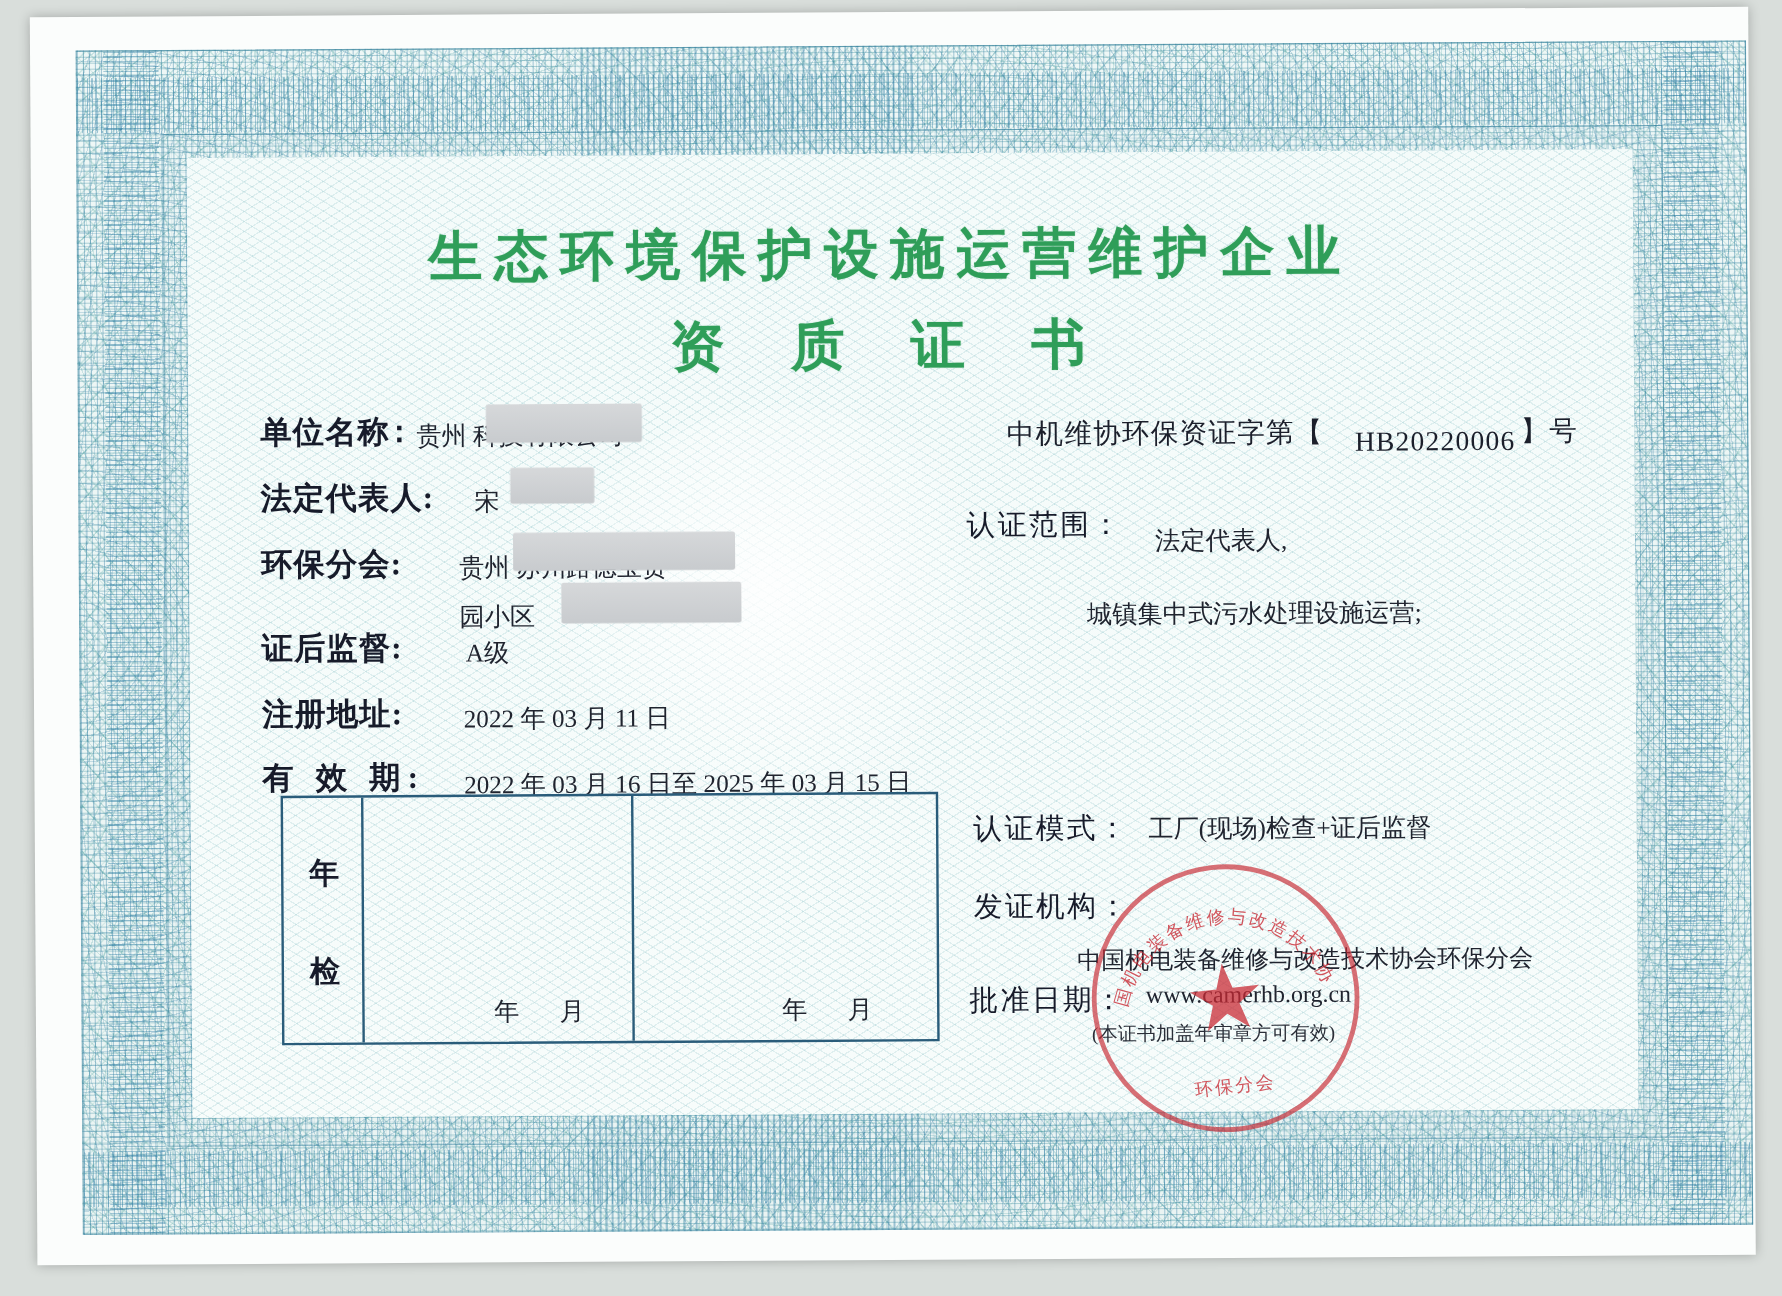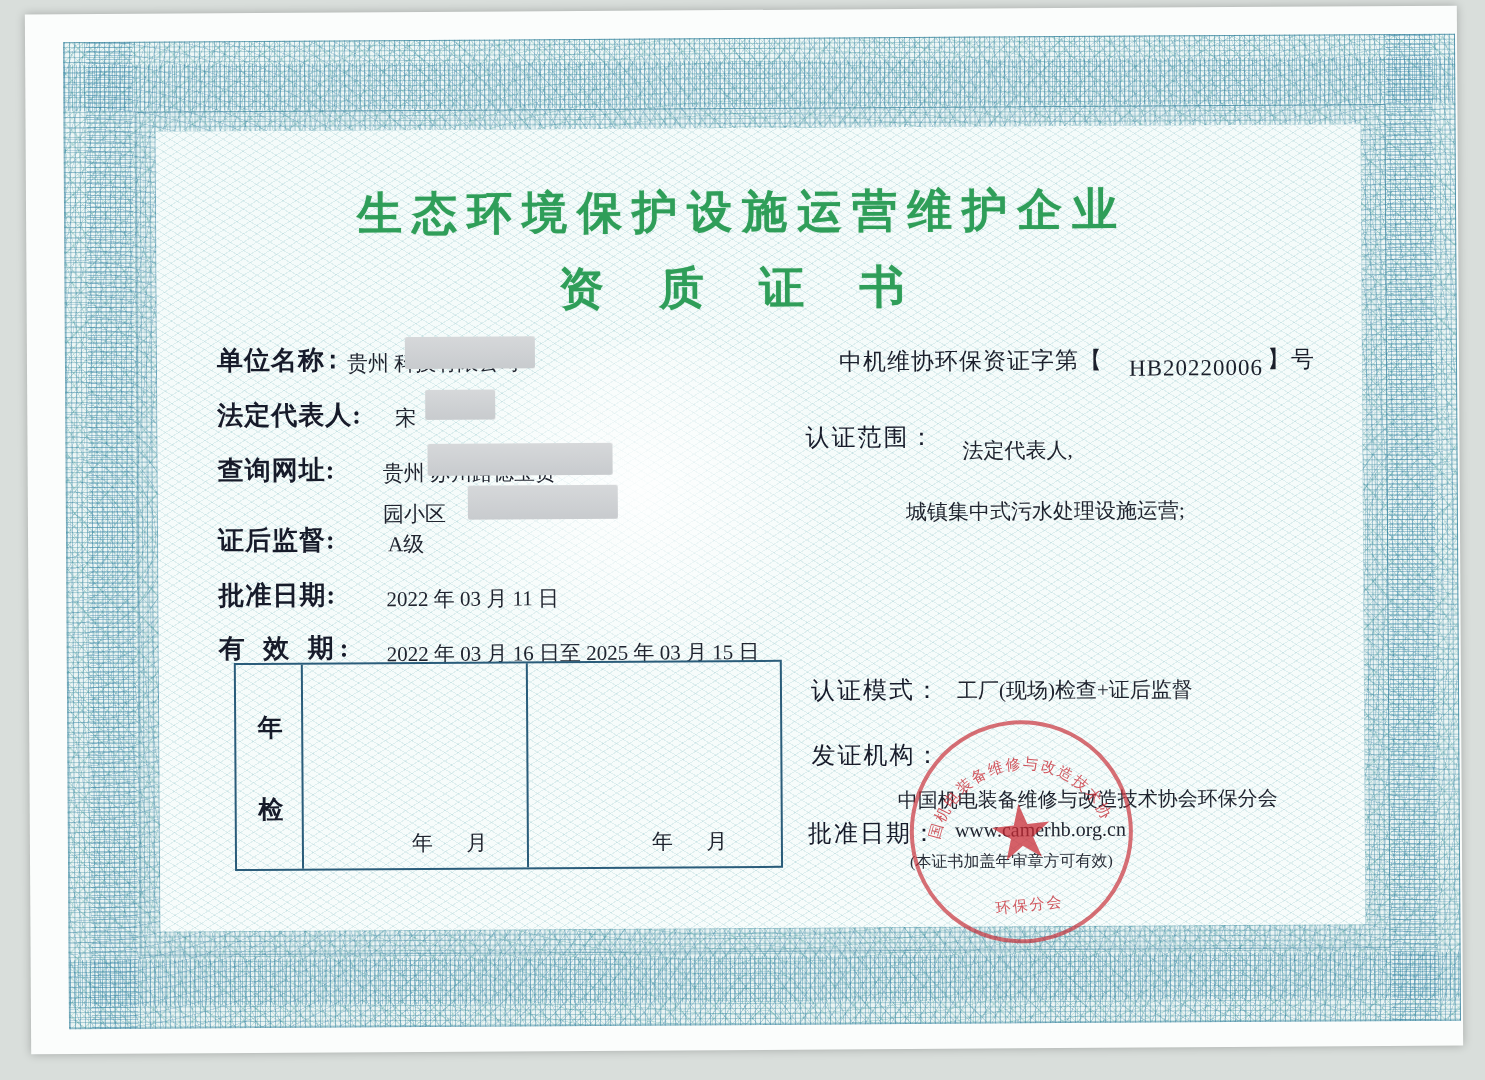--- a/index.html
+++ b/index.html
@@ -186,30 +186,30 @@
     <div class="title2">资 质 证 书</div>
 
     <div class="lbl" style="left:190px;top:330px;font-family:Liberation Mono, monospace;">单位名称:</div>
     <div class="val" style="left:320px;top:337px;">贵州                科技有限公司</div>
     <div class="redact" style="left:378px;top:325px;width:130px;height:32px;"></div>
 
     <div class="lbl" style="left:190px;top:385px;">法定代表人:</div>
     <div class="val" style="left:368px;top:392px;">宋</div>
     <div class="redact" style="left:398px;top:378px;width:70px;height:30px;"></div>
 
-    <div class="lbl" style="left:190px;top:440px;">查询网址:</div>
+    <div class="lbl" style="left:190px;top:440px;">环保分会:</div>
     <div class="val" style="left:355px;top:447px;">贵州                苏州路德宝贵</div>
     <div class="redact" style="left:400px;top:432px;width:185px;height:32px;"></div>
     <div class="val" style="left:355px;top:488px;">园小区</div>
     <div class="redact" style="left:440px;top:474px;width:150px;height:34px;"></div>
 
     <div class="lbl" style="left:190px;top:510px;">证后监督:</div>
     <div class="val" style="left:360px;top:518px;">A级</div>
 
-    <div class="lbl" style="left:190px;top:565px;">批准日期:</div>
+    <div class="lbl" style="left:190px;top:565px;">注册地址:</div>
     <div class="val" style="left:358px;top:573px;">2022 年 03 月 11 日</div>
 
     <div class="lbl" style="left:190px;top:618px;letter-spacing:6px;">有 效 期:</div>
     <div class="val" style="left:358px;top:628px;">2022 年 03 月 16 日至 2025 年 03 月 15 日</div>
 
     <div class="table">
       <div class="vline v1"></div>
       <div class="vline v2"></div>
       <div class="cell-label" style="top:46px;">年</div>
       <div class="cell-label" style="top:128px;">检</div>

